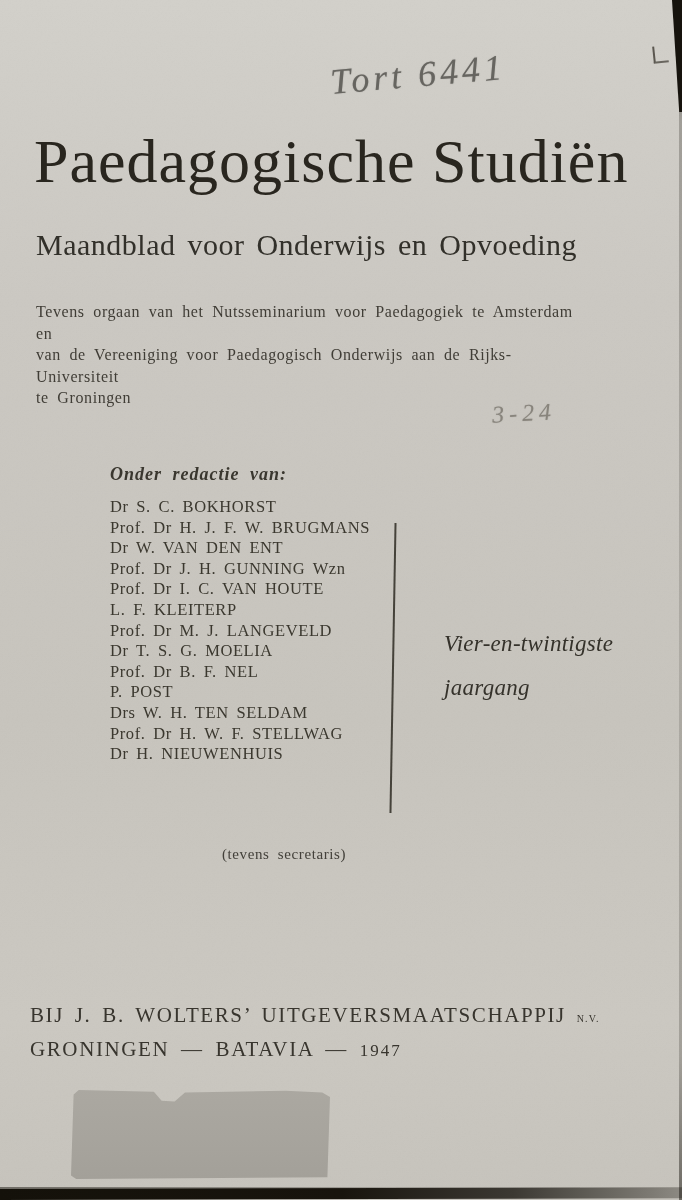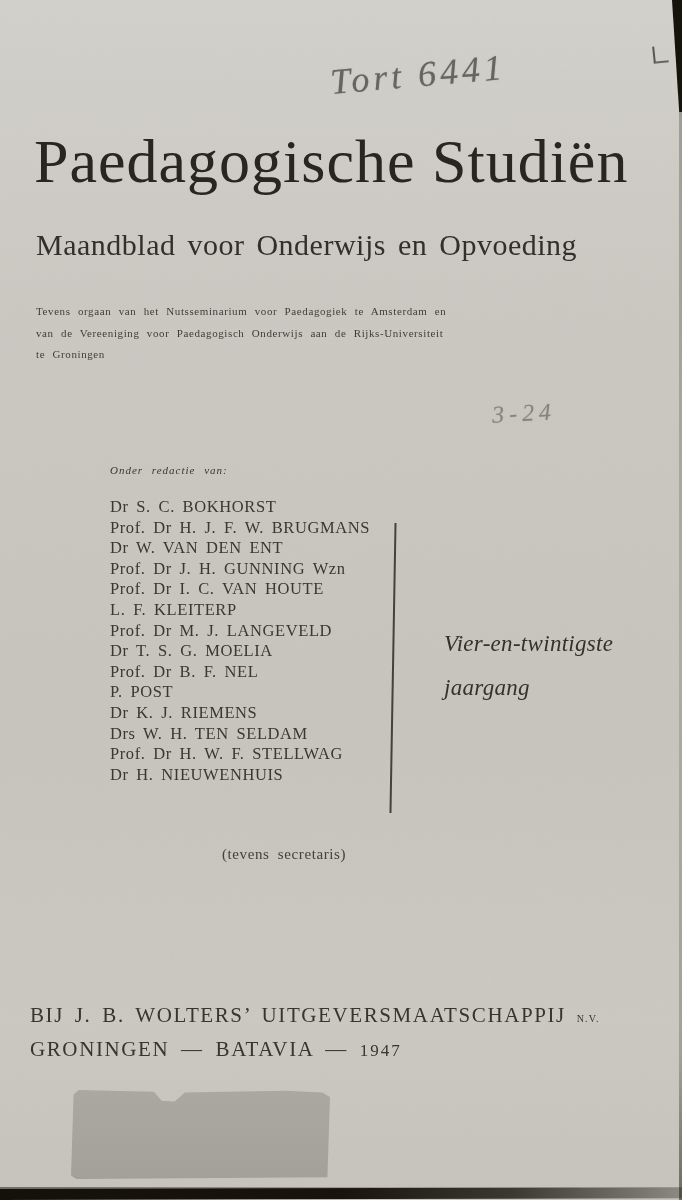--- a/index.html
+++ b/index.html
@@ -46,34 +46,35 @@
   .subtitle{
     left:36px;top:228px;width:560px;
     font-size:30px;
     color:#32302a;
     letter-spacing:.5px;
     word-spacing:4px;
     white-space:nowrap;
   }
   .affiliation{
     left:36px;top:301px;width:540px;
-    font-size:11px;
+    font-size:16px;
     line-height:21.5px;
     color:#403d36;
     letter-spacing:.6px;
     word-spacing:4px;
   }
 
   .editors-heading{
     left:110px;top:464px;
     font-style:italic;
-    font-size:11px;
+    font-size:18px;
     color:#3a372f;
     letter-spacing:1px;
     word-spacing:5px;
+    font-weight:bold;
   }
   .editors-list{
     left:110px;top:497px;width:290px;
     font-size:16.5px;
     color:#3b382f;
     letter-spacing:.6px;
     word-spacing:3px;
   }
   .editor-line{height:20.6px;line-height:20.6px;white-space:nowrap;}
   .secretary-note{
@@ -188,21 +189,20 @@
       <div class="editor-line">Dr S. C. BOKHORST</div>
       <div class="editor-line">Prof. Dr H. J. F. W. BRUGMANS</div>
       <div class="editor-line">Dr W. VAN DEN ENT</div>
       <div class="editor-line">Prof. Dr J. H. GUNNING Wzn</div>
       <div class="editor-line">Prof. Dr I. C. VAN HOUTE</div>
       <div class="editor-line">L. F. KLEITERP</div>
       <div class="editor-line">Prof. Dr M. J. LANGEVELD</div>
       <div class="editor-line">Dr T. S. G. MOELIA</div>
       <div class="editor-line">Prof. Dr B. F. NEL</div>
       <div class="editor-line">P. POST</div>
-      <div class="editor-line">Dr K. J. RIEMENS</div>
       <div class="editor-line">Drs W. H. TEN SELDAM</div>
       <div class="editor-line">Prof. Dr H. W. F. STELLWAG</div>
       <div class="editor-line">Dr H. NIEUWENHUIS</div>
     </div>
 
   <div class="abs secretary-note">(tevens secretaris)</div>
 
   <div class="abs divider"></div>
 
   <div class="abs volume">

